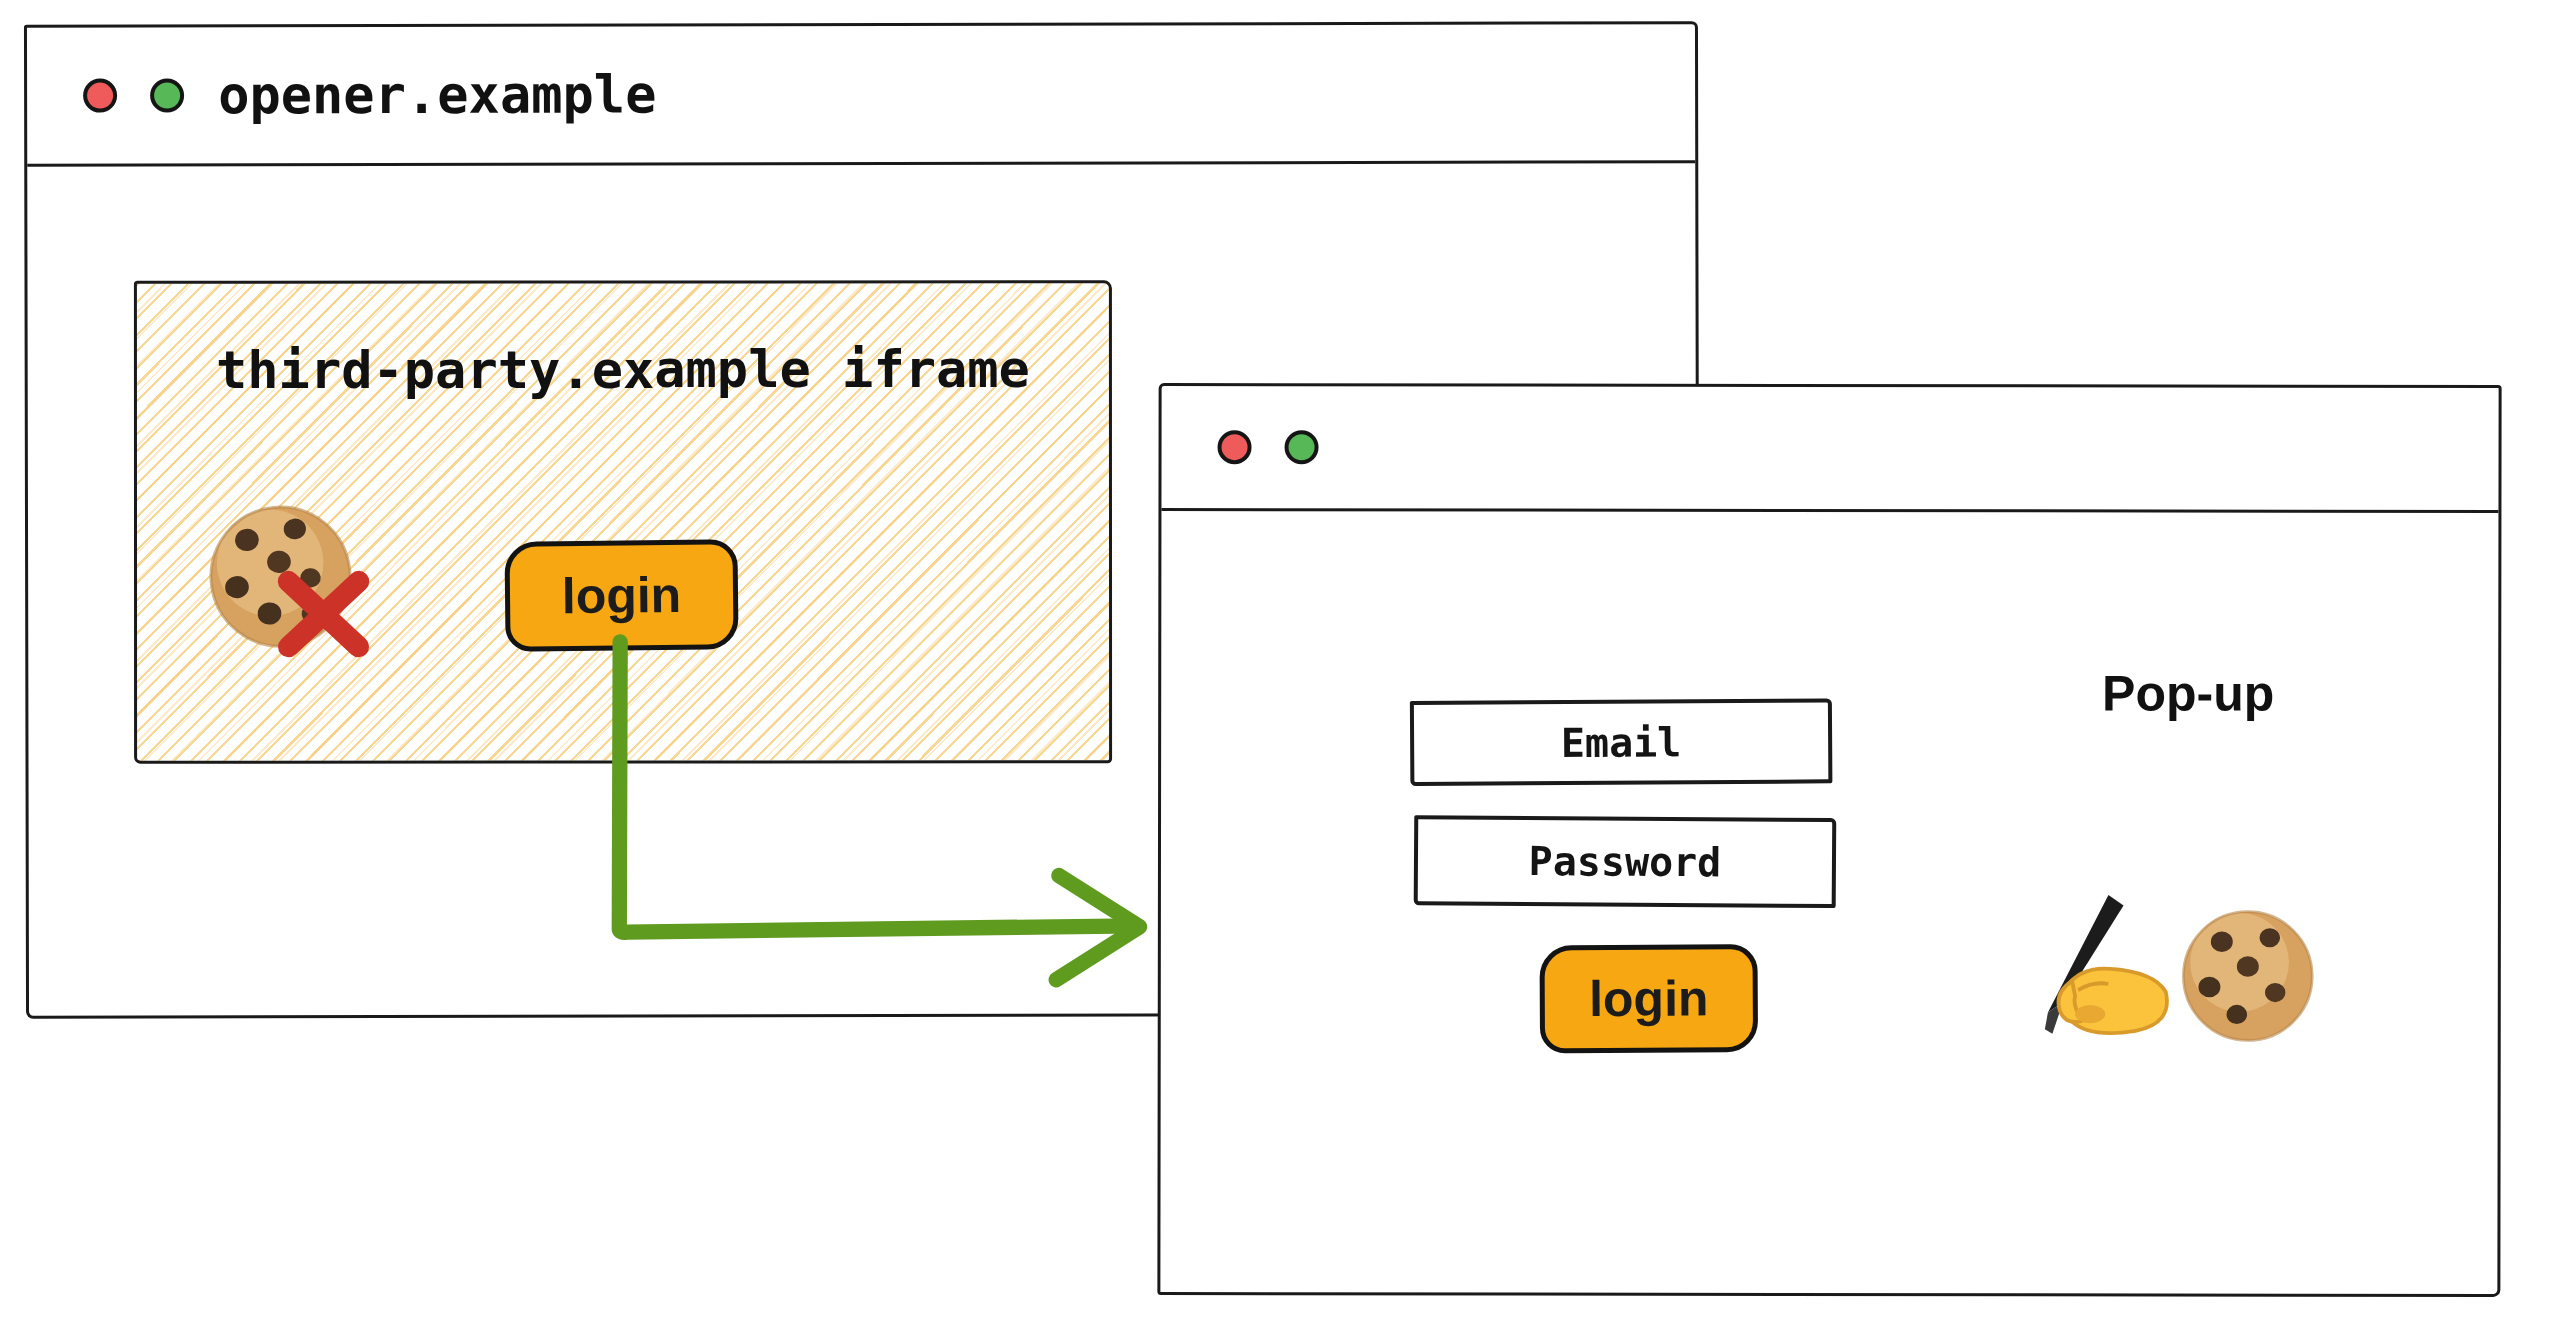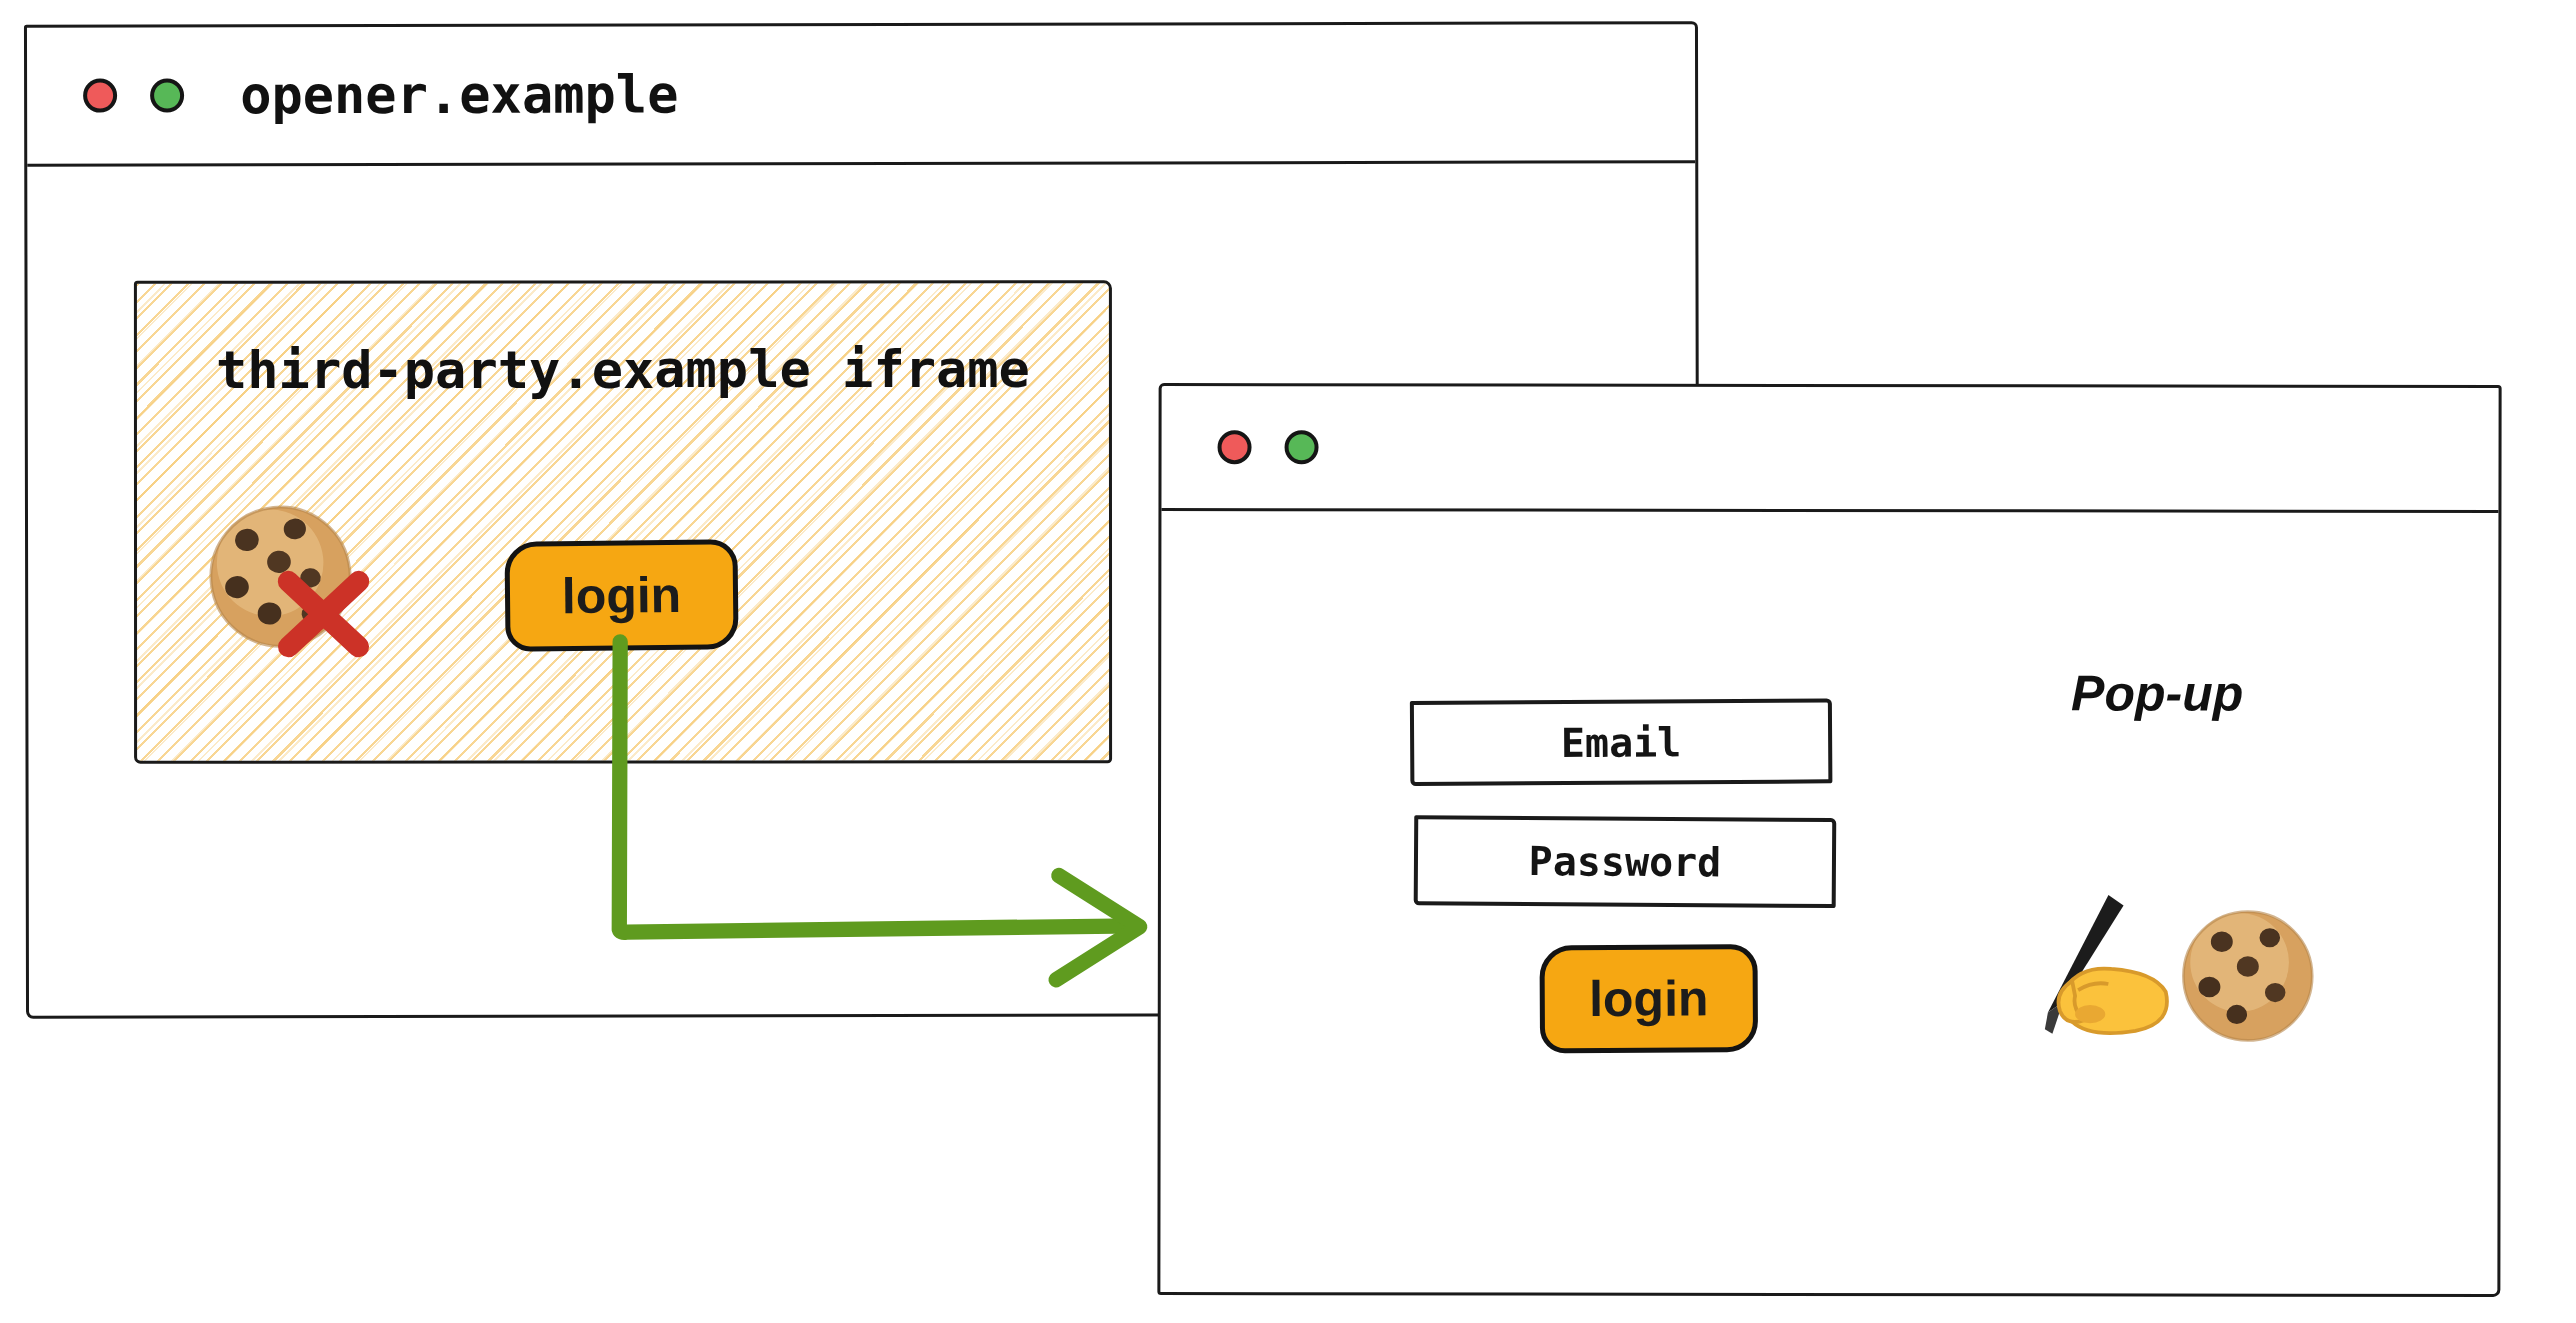--- a/index.html
+++ b/index.html
@@ -35,21 +35,21 @@
   }
   .titlebar{
     display:flex;align-items:center;height:139px;
     border-bottom:3.6px solid var(--border-black);
   }
   .popup .titlebar{height:125px;}
   .traffic{width:34px;height:34px;border-radius:50%;border:4.5px solid #151515;flex:0 0 auto;}
   .traffic.red{background:var(--traffic-red);margin-left:56px;}
   .traffic.green{background:var(--traffic-green);margin-left:33px;}
   .win-title{
-    font-weight:bold;font-size:52px;color:#111;margin-left:56px;letter-spacing:0;
+    font-weight:bold;font-size:52px;color:#111;margin-left:34px;letter-spacing:0;
     white-space:nowrap;
   }
   .iframe-box{
     position:absolute;left:106px;top:254px;width:978px;height:483px;
     border:3.6px solid var(--border-black);transform:rotate(0.1deg);
     border-radius:3.6px 8px 4.5px 6.3px;
   }
   .iframe-title{
     position:absolute;left:0;top:56px;width:100%;text-align:center;
     font-weight:bold;font-size:52px;color:#111;white-space:nowrap;
@@ -75,22 +75,22 @@
   .cross::after{transform:rotate(-43deg);}
   .field{
     position:absolute;display:flex;align-items:center;justify-content:center;
     background:#fff;border:4.5px solid var(--border-black);
     font-weight:bold;font-size:40px;color:#141414;
     border-radius:1.8px 5.4px 2.7px 5.4px;
   }
   .field.email{left:249px;top:313px;width:422px;height:85px;transform:rotate(-0.45deg);}
   .field.password{left:253px;top:430px;width:422px;height:90px;transform:rotate(0.3deg);}
   .popup-label{
-    position:absolute;left:816px;top:277px;width:360px;text-align:center;
-    font-family:"Liberation Sans",sans-serif;font-weight:bold;font-size:50px;color:#111;font-style:italic;
+    position:absolute;left:847px;top:277px;width:360px;text-align:center;
+    font-family:"Liberation Sans",sans-serif;font-weight:bold;font-size:50px;color:#111;
   }
   .hand{position:absolute;left:866px;top:503px;width:151px;height:151px;}
   .arrow-layer{position:absolute;left:0;top:0;width:2576px;height:1324px;z-index:2;pointer-events:none;}
 </style>
 </head>
 <body>
 
 <div class="canvas">
 
   <div class="window opener">

